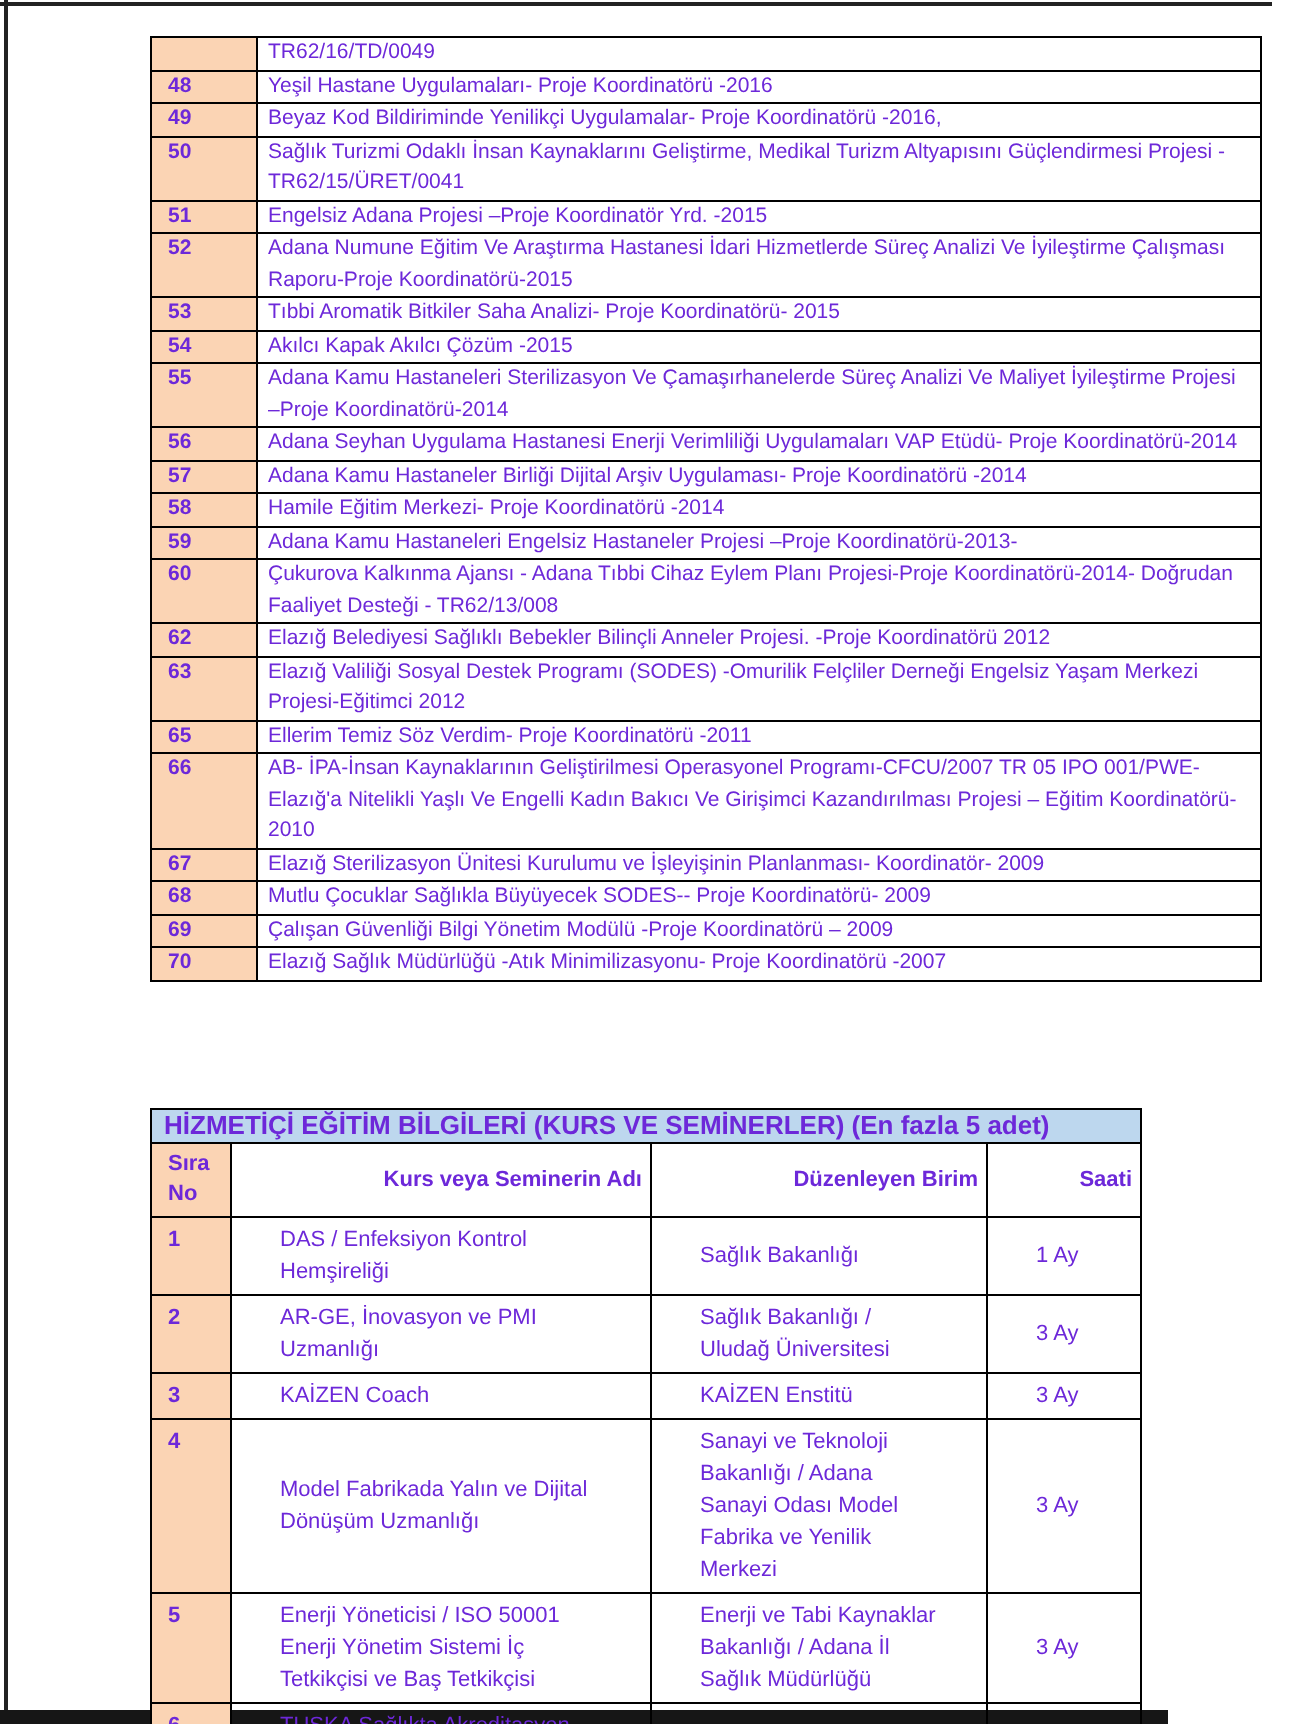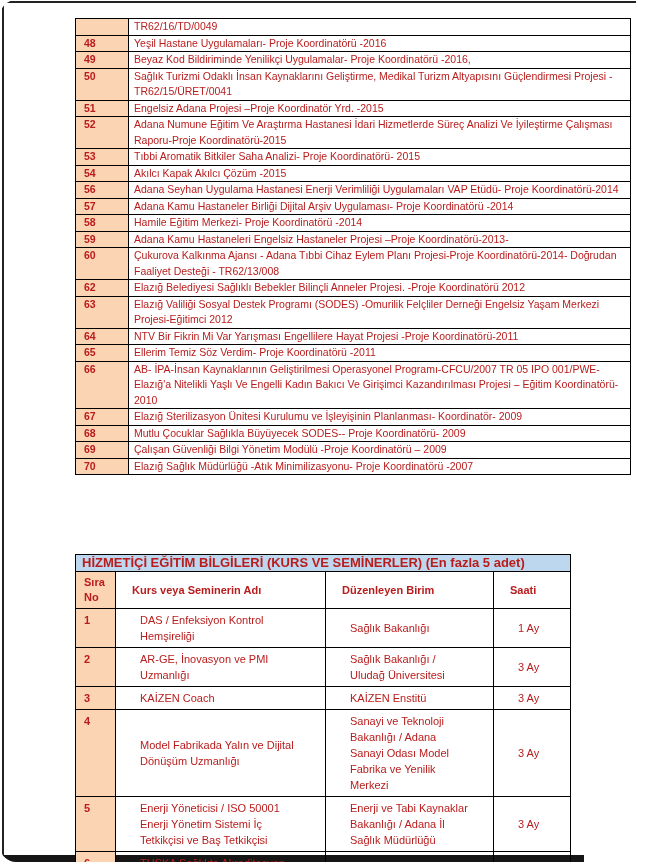--- a/index.html
+++ b/index.html
@@ -1,18 +1,18 @@
 <!DOCTYPE html>
 <html><head>
 <meta charset="utf-8">
 <style>
   html,body{margin:0;padding:0;background:#ffffff;}
   .page{
     position:relative;width:649px;height:862px;background:#ffffff;
-    font-family:"Liberation Sans",sans-serif;color:#b91c1c;overflow:hidden;border-radius:16px;
+    font-family:"Liberation Sans",sans-serif;color:#6d28d9;overflow:hidden;
   }
   
   .edge-top{position:absolute;left:0;top:1px;width:636px;height:2px;background:#222;}
   .edge-left{position:absolute;left:2px;top:0;width:2px;height:862px;background:#222;}
   .edge-bottom{position:absolute;left:0;top:855px;width:584px;height:7px;background:#161616;}
 
   table{border-collapse:collapse;}
   td,th{border:1px solid #000;}
 
   
@@ -26,21 +26,21 @@
 
   
   .training-wrap{position:absolute;left:75px;top:554px;}
   .training{width:495px;table-layout:fixed;}
   .training .title{
     background:#BDD7EE;text-align:left;font-weight:bold;
     font-size:13px;line-height:14px;padding:1px 6px;
   }
   .training th{
     font-weight:bold;font-size:11px;line-height:15px;
-    text-align:left;padding:3px 16px;vertical-align:middle;
+    text-align:right;padding:3px 4px;vertical-align:middle;
   }
   .training th.num{background:#FBD4B4;text-align:left;padding:3px 4px 3px 8px;margin-top:25px;}
   .training td{
     font-size:11px;line-height:16px;padding:3px 24px;vertical-align:middle;
   }
   .training td.num{
     background:#FBD4B4;font-weight:bold;vertical-align:top;padding:3px 4px 3px 8px;
   }
   .col-no{width:40px;}
   .col-course{width:210px;}
@@ -84,20 +84,24 @@
         </tr>
         <tr>
           <td class="num">53</td>
           <td>Tıbbi Aromatik Bitkiler Saha Analizi- Proje Koordinatörü- 2015</td>
         </tr>
         <tr>
           <td class="num">54</td>
           <td>Akılcı Kapak Akılcı Çözüm -2015</td>
         </tr>
         <tr>
+          <td class="num">55</td>
+          <td>Adana Kamu Hastaneleri Sterilizasyon Ve Çamaşırhanelerde Süreç Analizi Ve Maliyet İyileştirme Projesi –Proje Koordinatörü-2014</td>
+        </tr>
+        <tr>
           <td class="num">56</td>
           <td>Adana Seyhan Uygulama Hastanesi Enerji Verimliliği Uygulamaları VAP Etüdü- Proje Koordinatörü-2014</td>
         </tr>
         <tr>
           <td class="num">57</td>
           <td>Adana Kamu Hastaneler Birliği Dijital Arşiv Uygulaması- Proje Koordinatörü -2014</td>
         </tr>
         <tr>
           <td class="num">58</td>
           <td>Hamile Eğitim Merkezi- Proje Koordinatörü -2014</td>
@@ -110,24 +114,20 @@
           <td class="num">60</td>
           <td>Çukurova Kalkınma Ajansı - Adana Tıbbi Cihaz Eylem Planı Projesi-Proje Koordinatörü-2014- Doğrudan Faaliyet Desteği - TR62/13/008</td>
         </tr>
         <tr>
           <td class="num">62</td>
           <td>Elazığ Belediyesi Sağlıklı Bebekler Bilinçli Anneler Projesi. -Proje Koordinatörü 2012</td>
         </tr>
         <tr>
           <td class="num">63</td>
           <td>Elazığ Valiliği Sosyal Destek Programı (SODES) -Omurilik Felçliler Derneği Engelsiz Yaşam Merkezi Projesi-Eğitimci 2012</td>
-        </tr>
-        <tr>
-          <td class="num">64</td>
-          <td>NTV Bir Fikrin Mi Var Yarışması Engellilere Hayat Projesi -Proje Koordinatörü-2011</td>
         </tr>
         <tr>
           <td class="num">65</td>
           <td>Ellerim Temiz Söz Verdim- Proje Koordinatörü -2011</td>
         </tr>
         <tr>
           <td class="num">66</td>
           <td>AB- İPA-İnsan Kaynaklarının Geliştirilmesi Operasyonel Programı-CFCU/2007 TR 05 IPO 001/PWE-Elazığ'a Nitelikli Yaşlı Ve Engelli Kadın Bakıcı Ve Girişimci Kazandırılması Projesi – Eğitim Koordinatörü- 2010</td>
         </tr>
         <tr>

